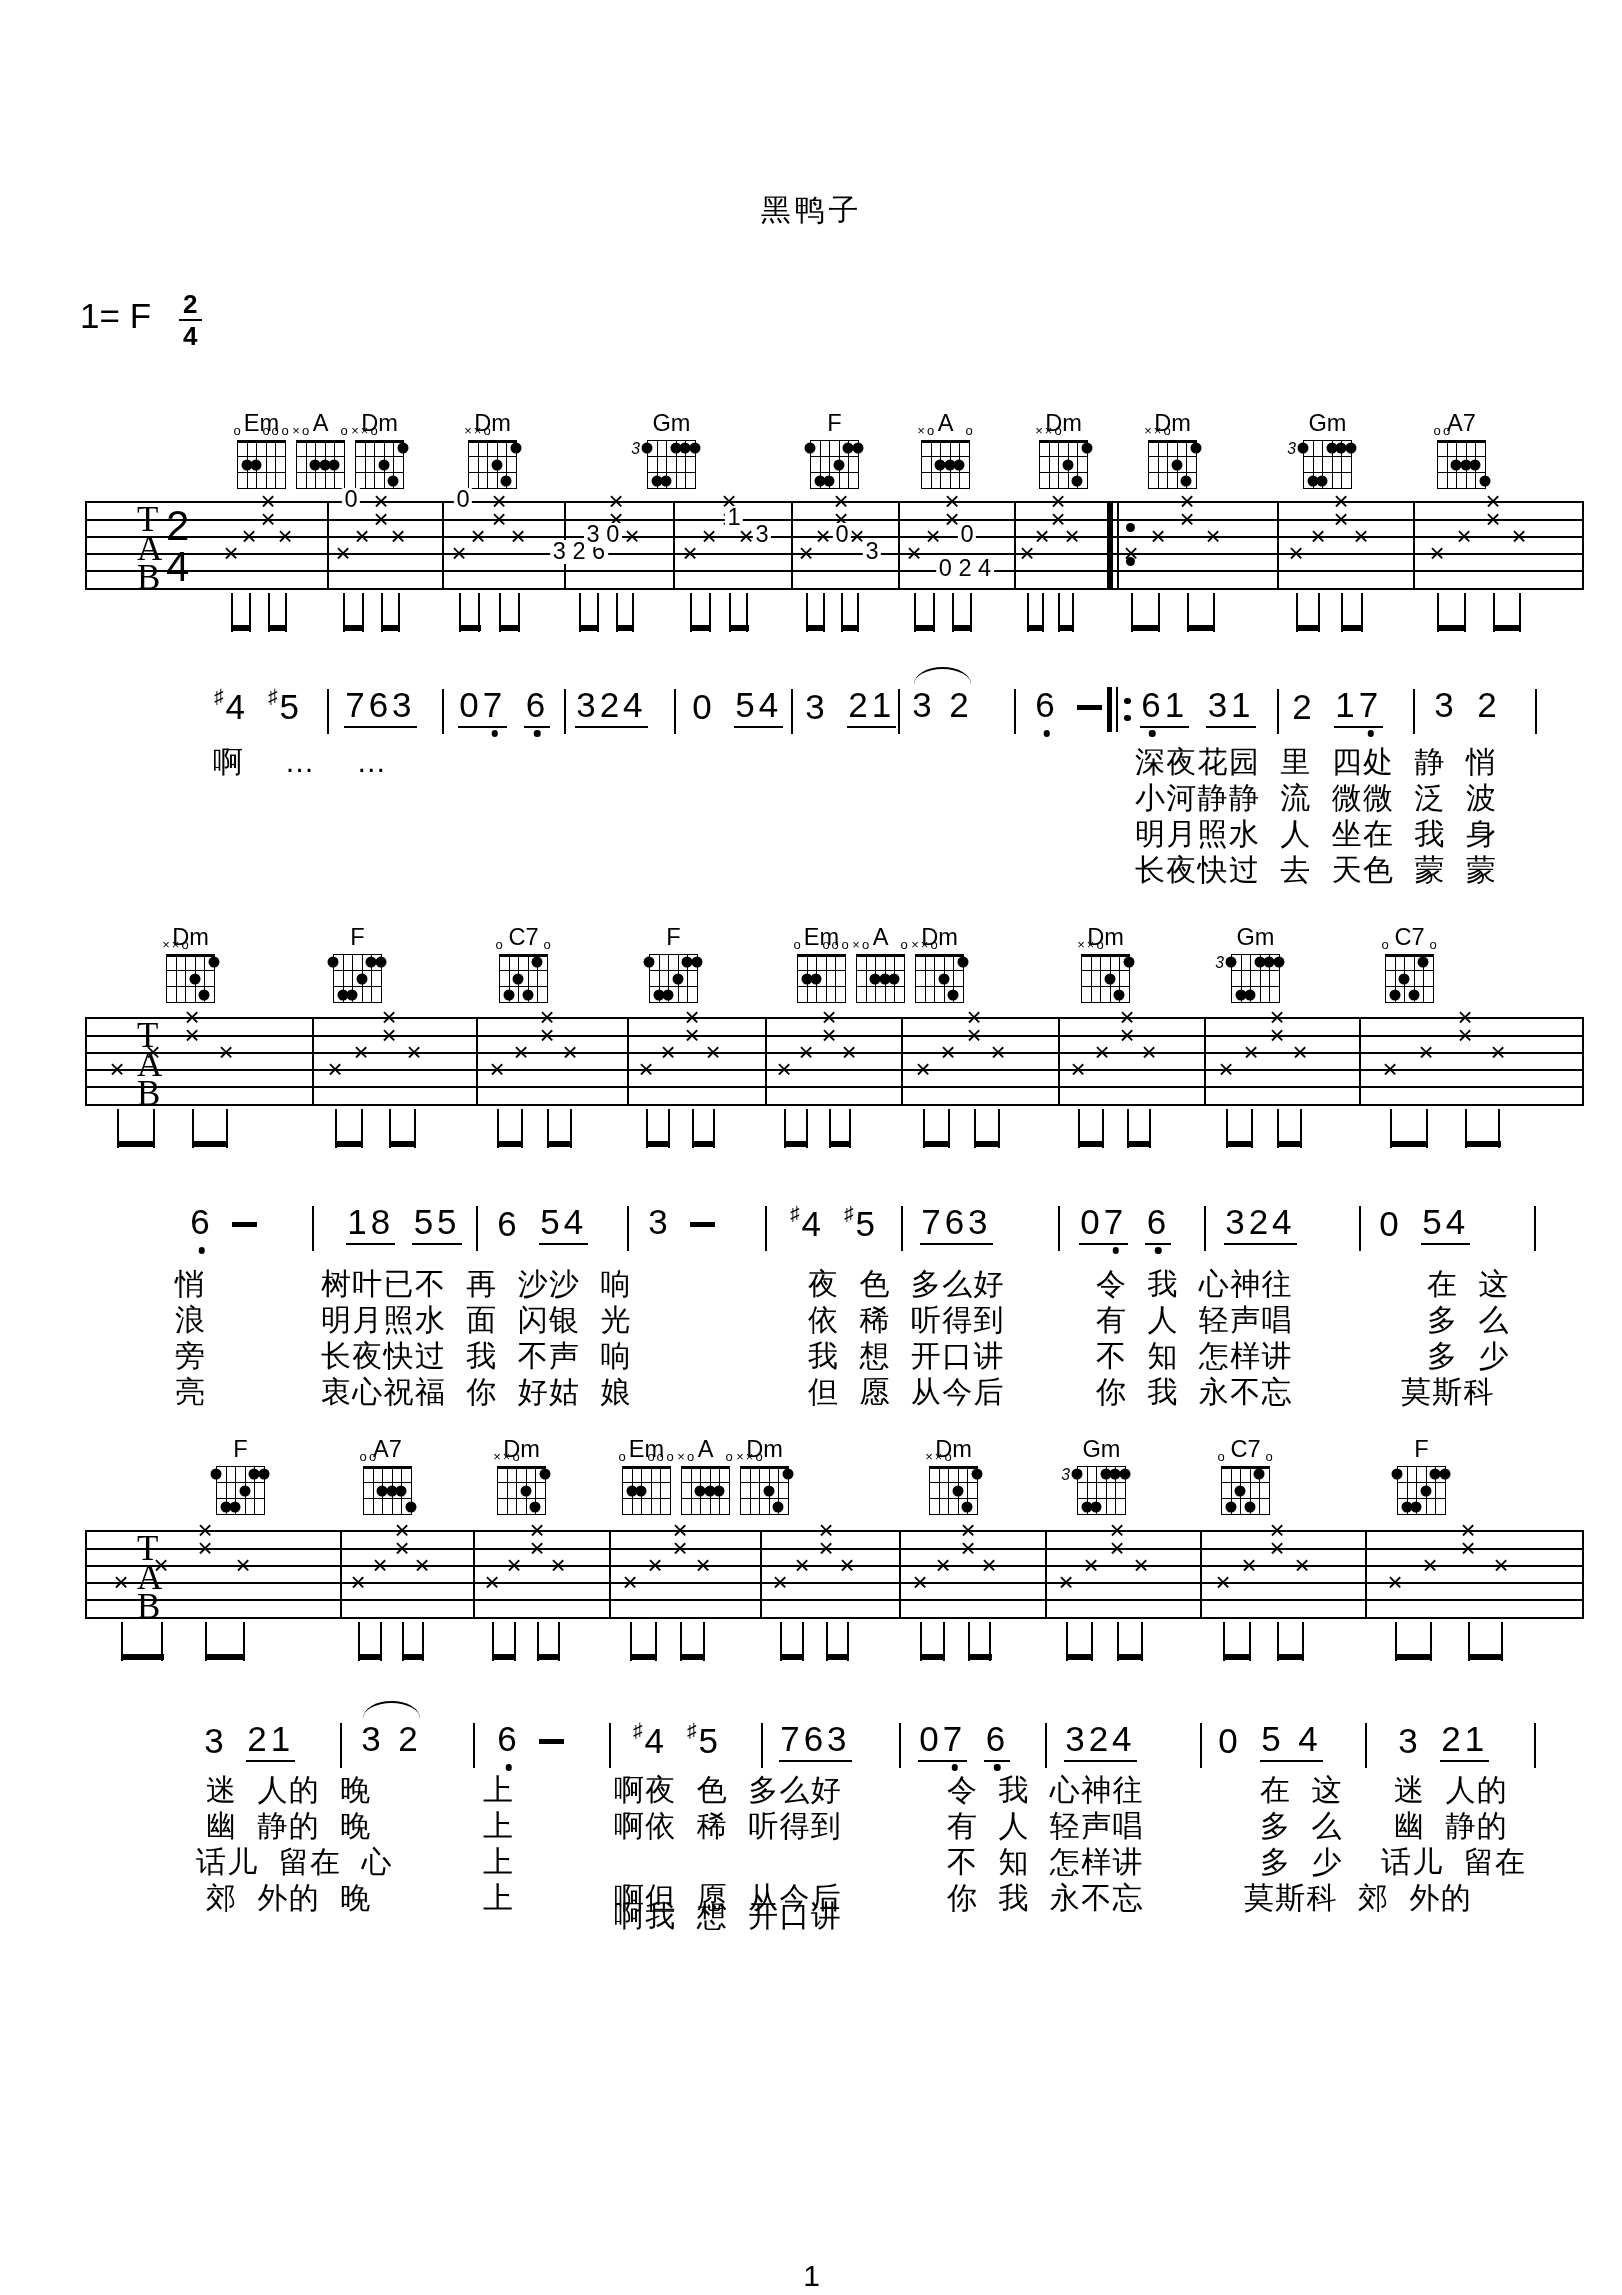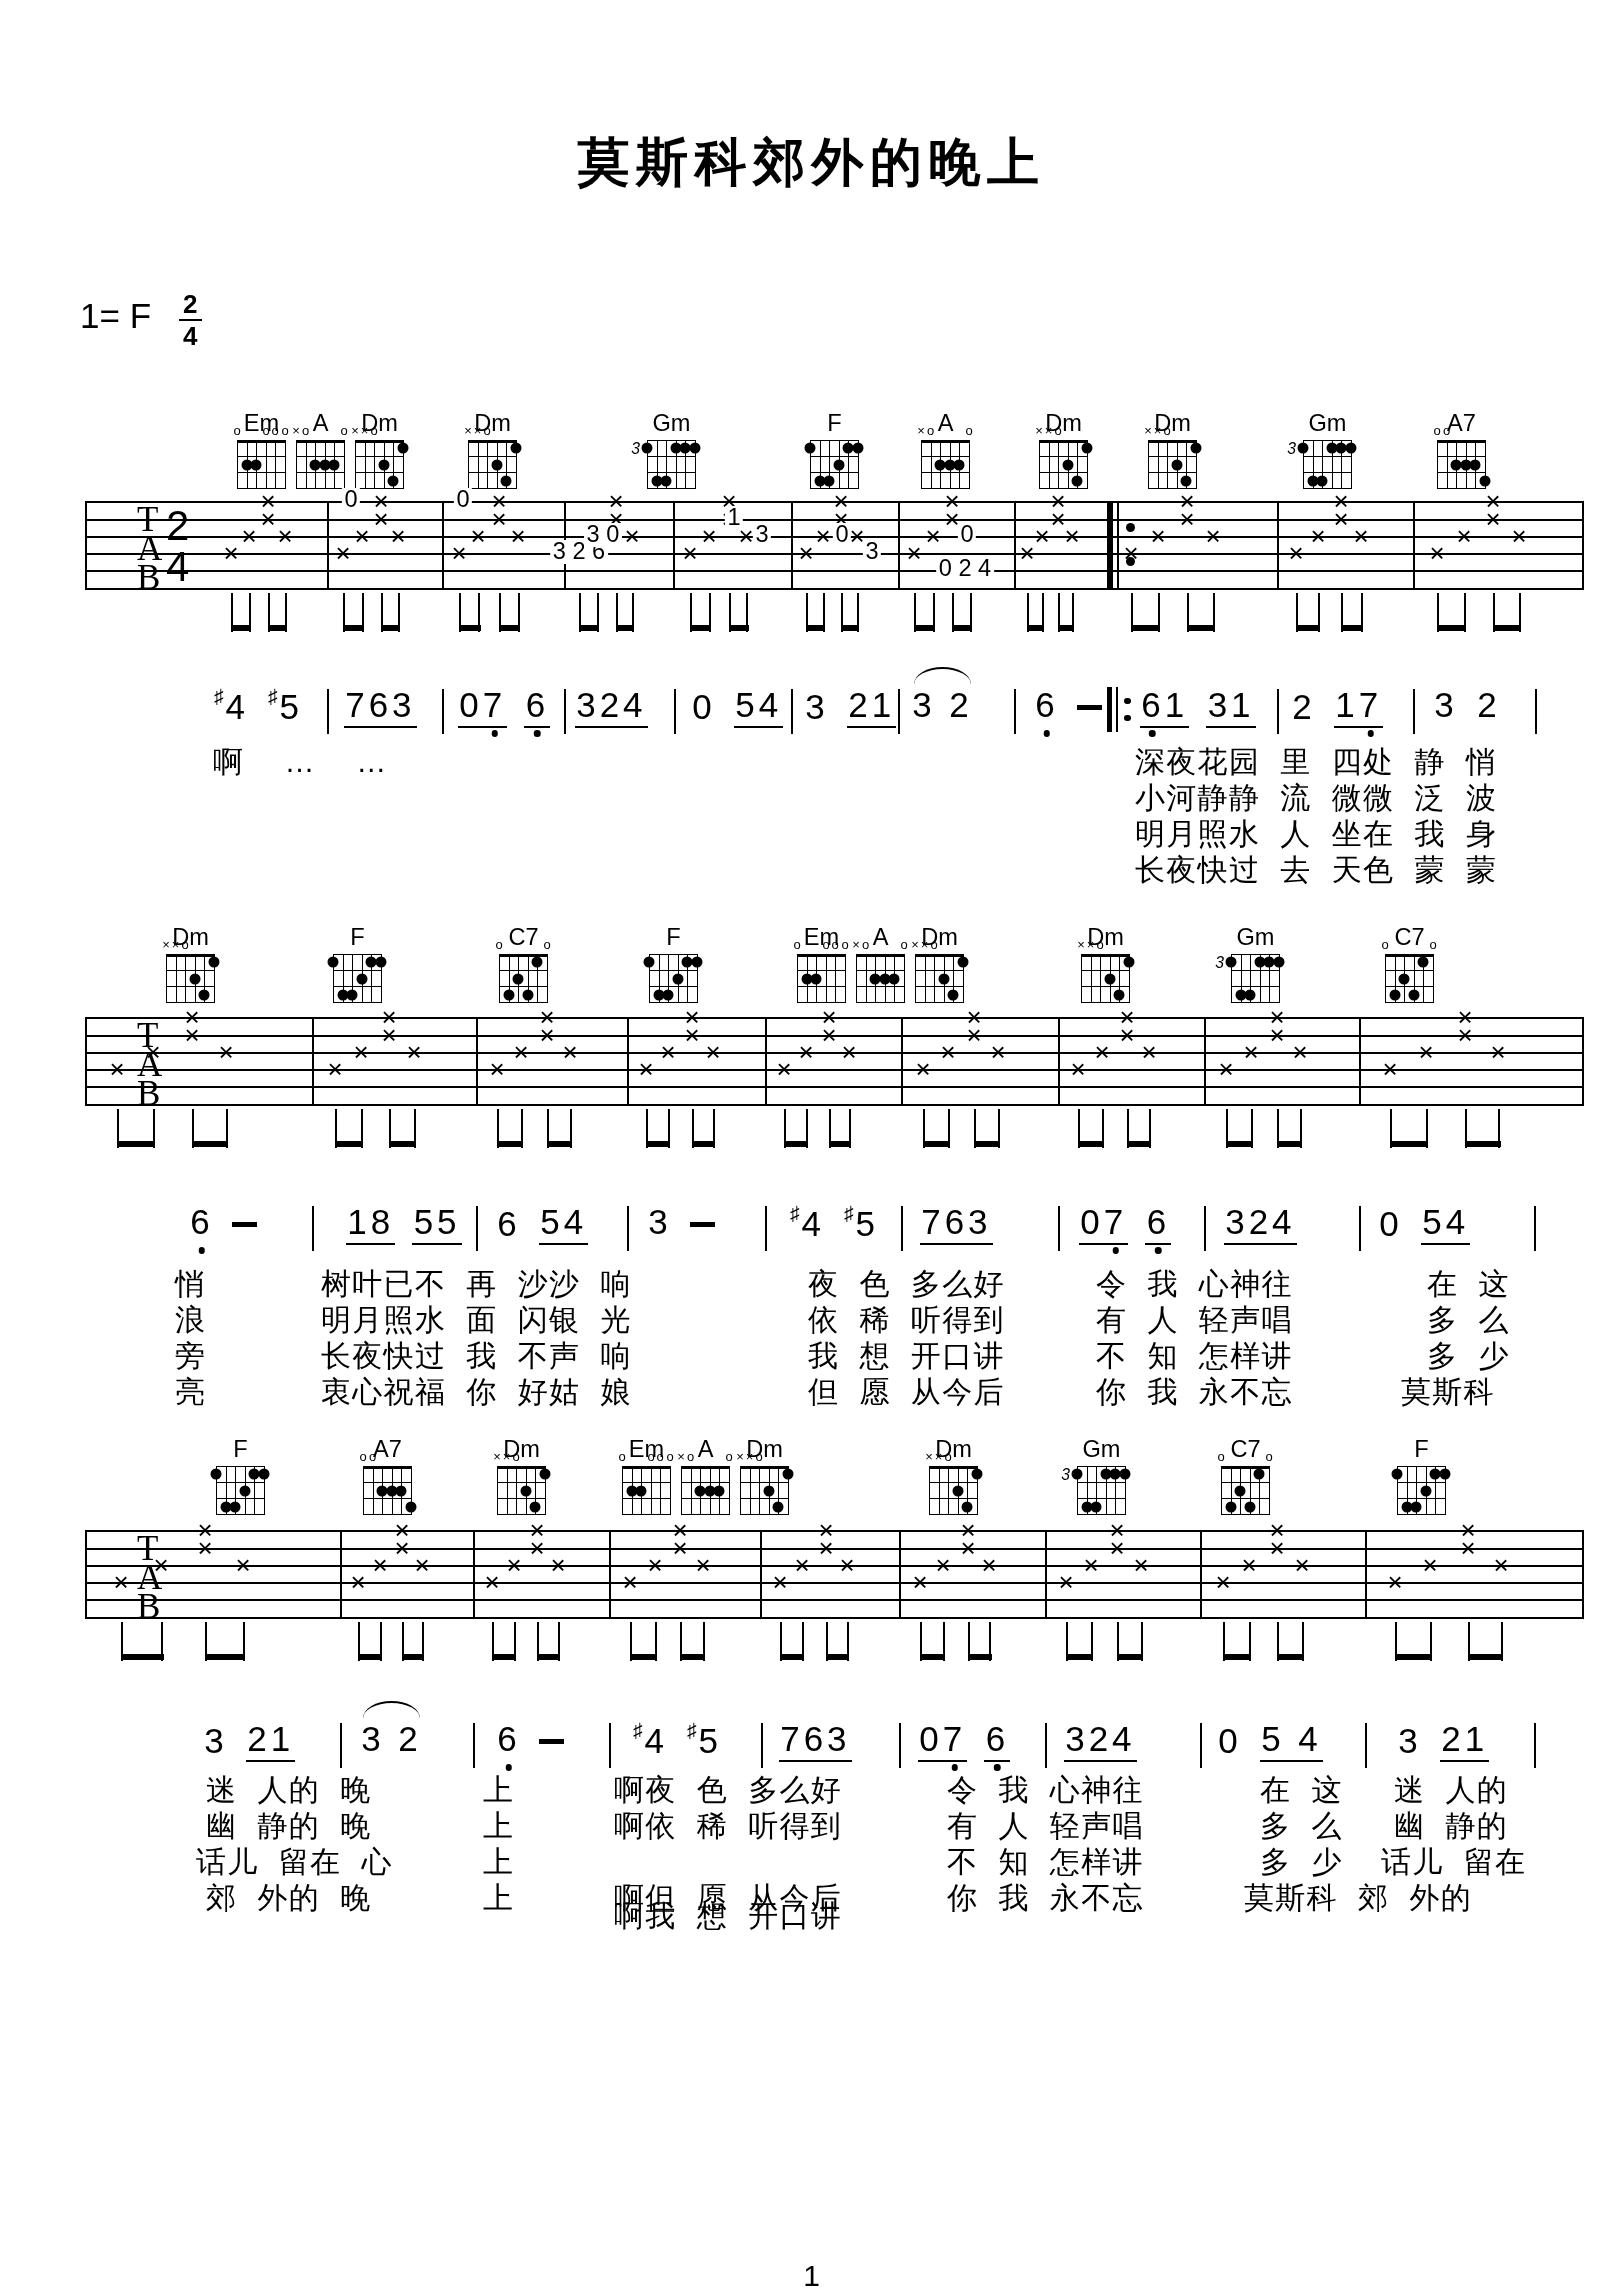--- a/index.html
+++ b/index.html
@@ -51,21 +51,21 @@
   .jrep .b1{position:absolute;left:0;top:0;bottom:0;width:5.2px;background:#000;}
   .jrep .b2{position:absolute;left:8.5px;top:0;bottom:0;width:2.6px;background:#000;}
   .jrep .d{position:absolute;left:17px;width:6.5px;height:6.5px;border-radius:50%;background:#000;}
 
   .lyric{position:absolute;font-size:30px;line-height:1;white-space:pre;word-spacing:10.5px;letter-spacing:1.3px;}
 </style>
 </head>
 <body>
 
 <div id="sheet">
-  <div class="abs title">莫斯科郊外的晚上</div>
+  <div class="abs artist">黑鸭子</div>
   <div class="abs keysig">
     <span>1= F</span>
     <span class="frac">
       <span class="fn">2</span>
       <span class="fbar"></span>
       <span class="fn">4</span>
     </span>
   </div>
   <div id="systems">
       <div class="chord" style="left: 237px; top: 440px;">

